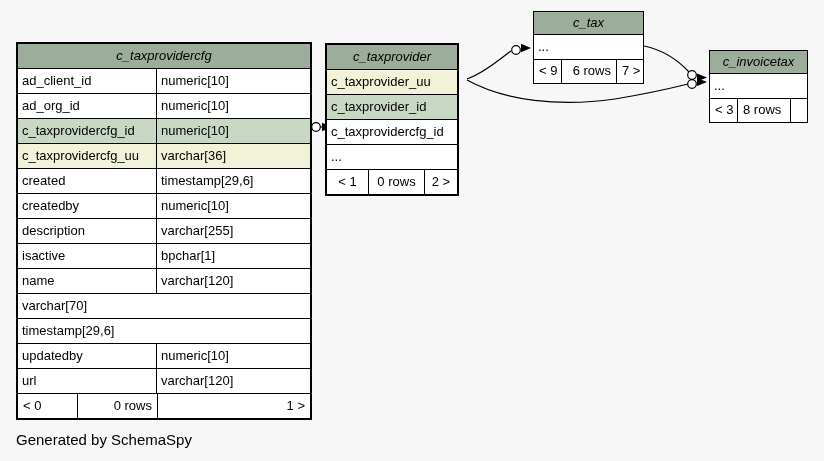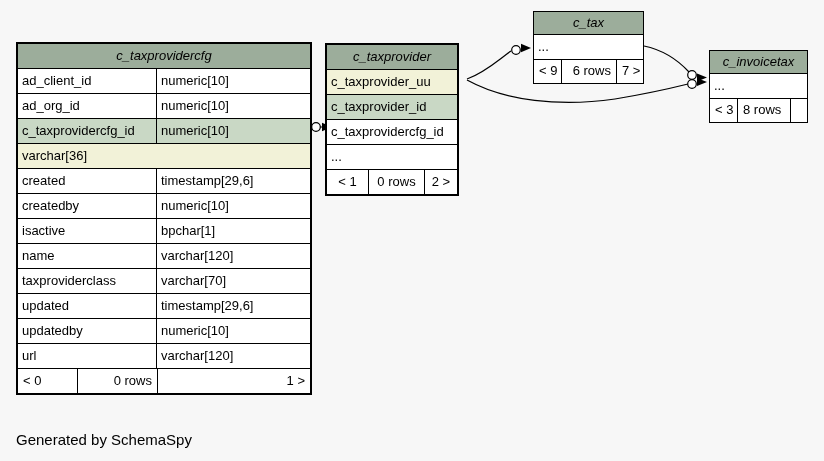--- a/index.html
+++ b/index.html
@@ -87,44 +87,47 @@
     </div>
   <div class="row">
       <span class="cname">ad_org_id</span>
       <span class="ctype">numeric[10]</span>
     </div>
   <div class="row pk">
       <span class="cname">c_taxprovidercfg_id</span>
       <span class="ctype">numeric[10]</span>
     </div>
   <div class="row uu">
+      <span class="cname">c_taxprovidercfg_uu</span>
       <span class="ctype">varchar[36]</span>
     </div>
   <div class="row">
       <span class="cname">created</span>
       <span class="ctype">timestamp[29,6]</span>
     </div>
   <div class="row">
       <span class="cname">createdby</span>
       <span class="ctype">numeric[10]</span>
     </div>
   <div class="row">
+      <span class="cname">description</span>
+      <span class="ctype">varchar[255]</span>
+    </div>
+  <div class="row">
       <span class="cname">isactive</span>
       <span class="ctype">bpchar[1]</span>
     </div>
   <div class="row">
       <span class="cname">name</span>
       <span class="ctype">varchar[120]</span>
     </div>
   <div class="row">
-      <span class="cname">taxproviderclass</span>
       <span class="ctype">varchar[70]</span>
     </div>
   <div class="row">
-      <span class="cname">updated</span>
       <span class="ctype">timestamp[29,6]</span>
     </div>
   <div class="row">
       <span class="cname">updatedby</span>
       <span class="ctype">numeric[10]</span>
     </div>
   <div class="row">
       <span class="cname">url</span>
       <span class="ctype">varchar[120]</span>
     </div>

